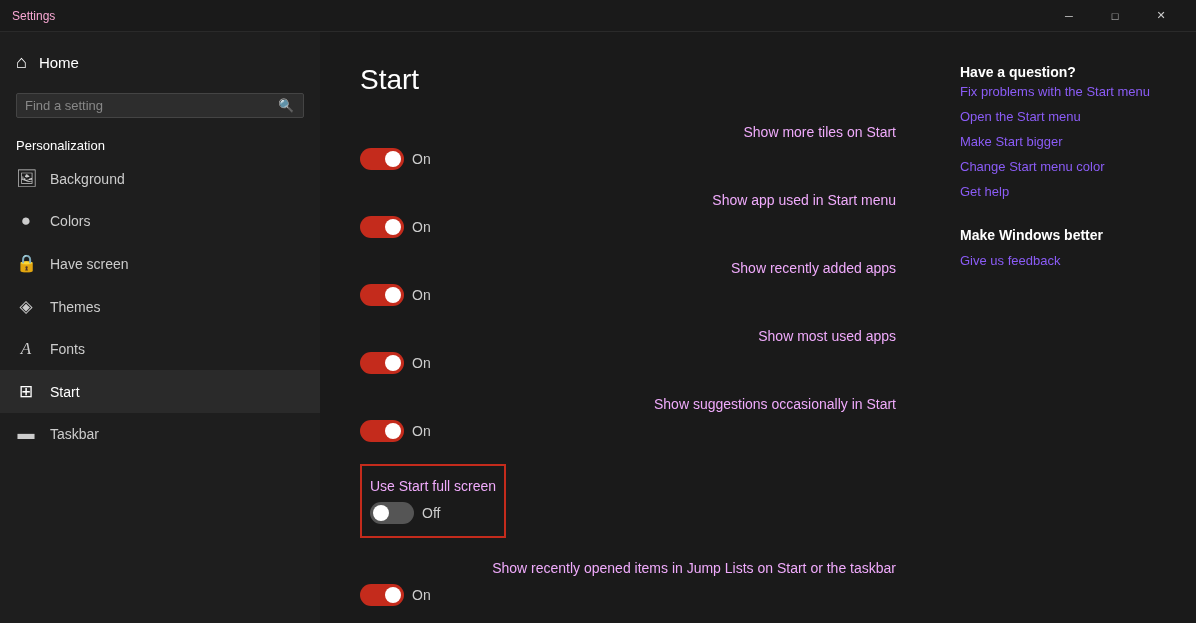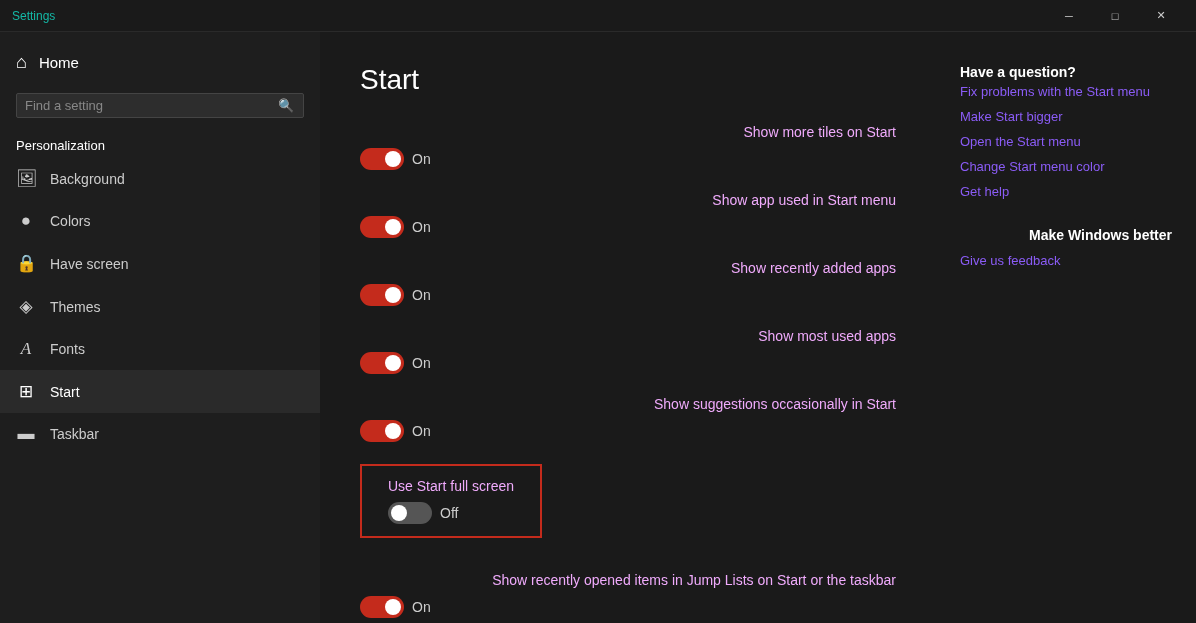--- a/index.html
+++ b/index.html
@@ -18,21 +18,21 @@
       background: #1a1a1a;
       height: 32px;
       display: flex;
       align-items: center;
       padding: 0 12px;
       flex-shrink: 0;
       border-bottom: 1px solid #2a2a2a;
     }
     .titlebar-title {
       font-size: 12px;
-      color: #14b8a6;
+      color: #f9a8d4;
       flex: 1;
     }
     .titlebar-controls {
       display: flex;
       gap: 0;
     }
     .titlebar-btn {
       width: 46px;
       height: 32px;
       display: flex;
@@ -170,23 +170,23 @@
       transition: left 0.15s;
     }
     .toggle.on .toggle-thumb { left: 25px; }
     .toggle.off .toggle-thumb { left: 3px; }
     .toggle-state-label {
       font-size: 14px;
       color: #ccc;
     }
     .highlighted-box {
       border: 2px solid #c42b1c;
-      padding: 12px 26px;
+      padding: 12px 8px;
       display: inline-block;
-      margin-bottom: 34px;
+      margin-bottom: 22px;
     }
 
     
     .right-panel {
       width: 260px;
       padding: 32px 24px;
       flex-shrink: 0;
     }
     .help-title {
       font-size: 14px;
@@ -201,21 +201,20 @@
       display: block;
       margin-bottom: 10px;
       text-decoration: none;
     }
     .windows-better-title {
       font-size: 14px;
       font-weight: 600;
       color: #fff;
       margin-top: 28px;
       margin-bottom: 10px;
-      text-align: right;
     }
 
     
     .main-panel::-webkit-scrollbar { width: 6px; }
     .main-panel::-webkit-scrollbar-thumb { background: #444; border-radius: 3px; }
   </style>
 </head>
 <body>
 
 <div class="titlebar">
@@ -351,22 +350,22 @@
         </div>
       </div>
 
       
       
     </div>
 
     <div class="right-panel">
       <div class="help-title">Have a question?</div>
       <a class="help-link">Fix problems with the Start menu</a>
+      <a class="help-link">Open the Start menu</a>
       <a class="help-link">Make Start bigger</a>
-      <a class="help-link">Open the Start menu</a>
       <a class="help-link">Change Start menu color</a>
       <a class="help-link">Get help</a>
 
       <div class="windows-better-title">Make Windows better</div>
       <a class="help-link">Give us feedback</a>
     </div>
   </div>
 </div>
 
 </body></html>

